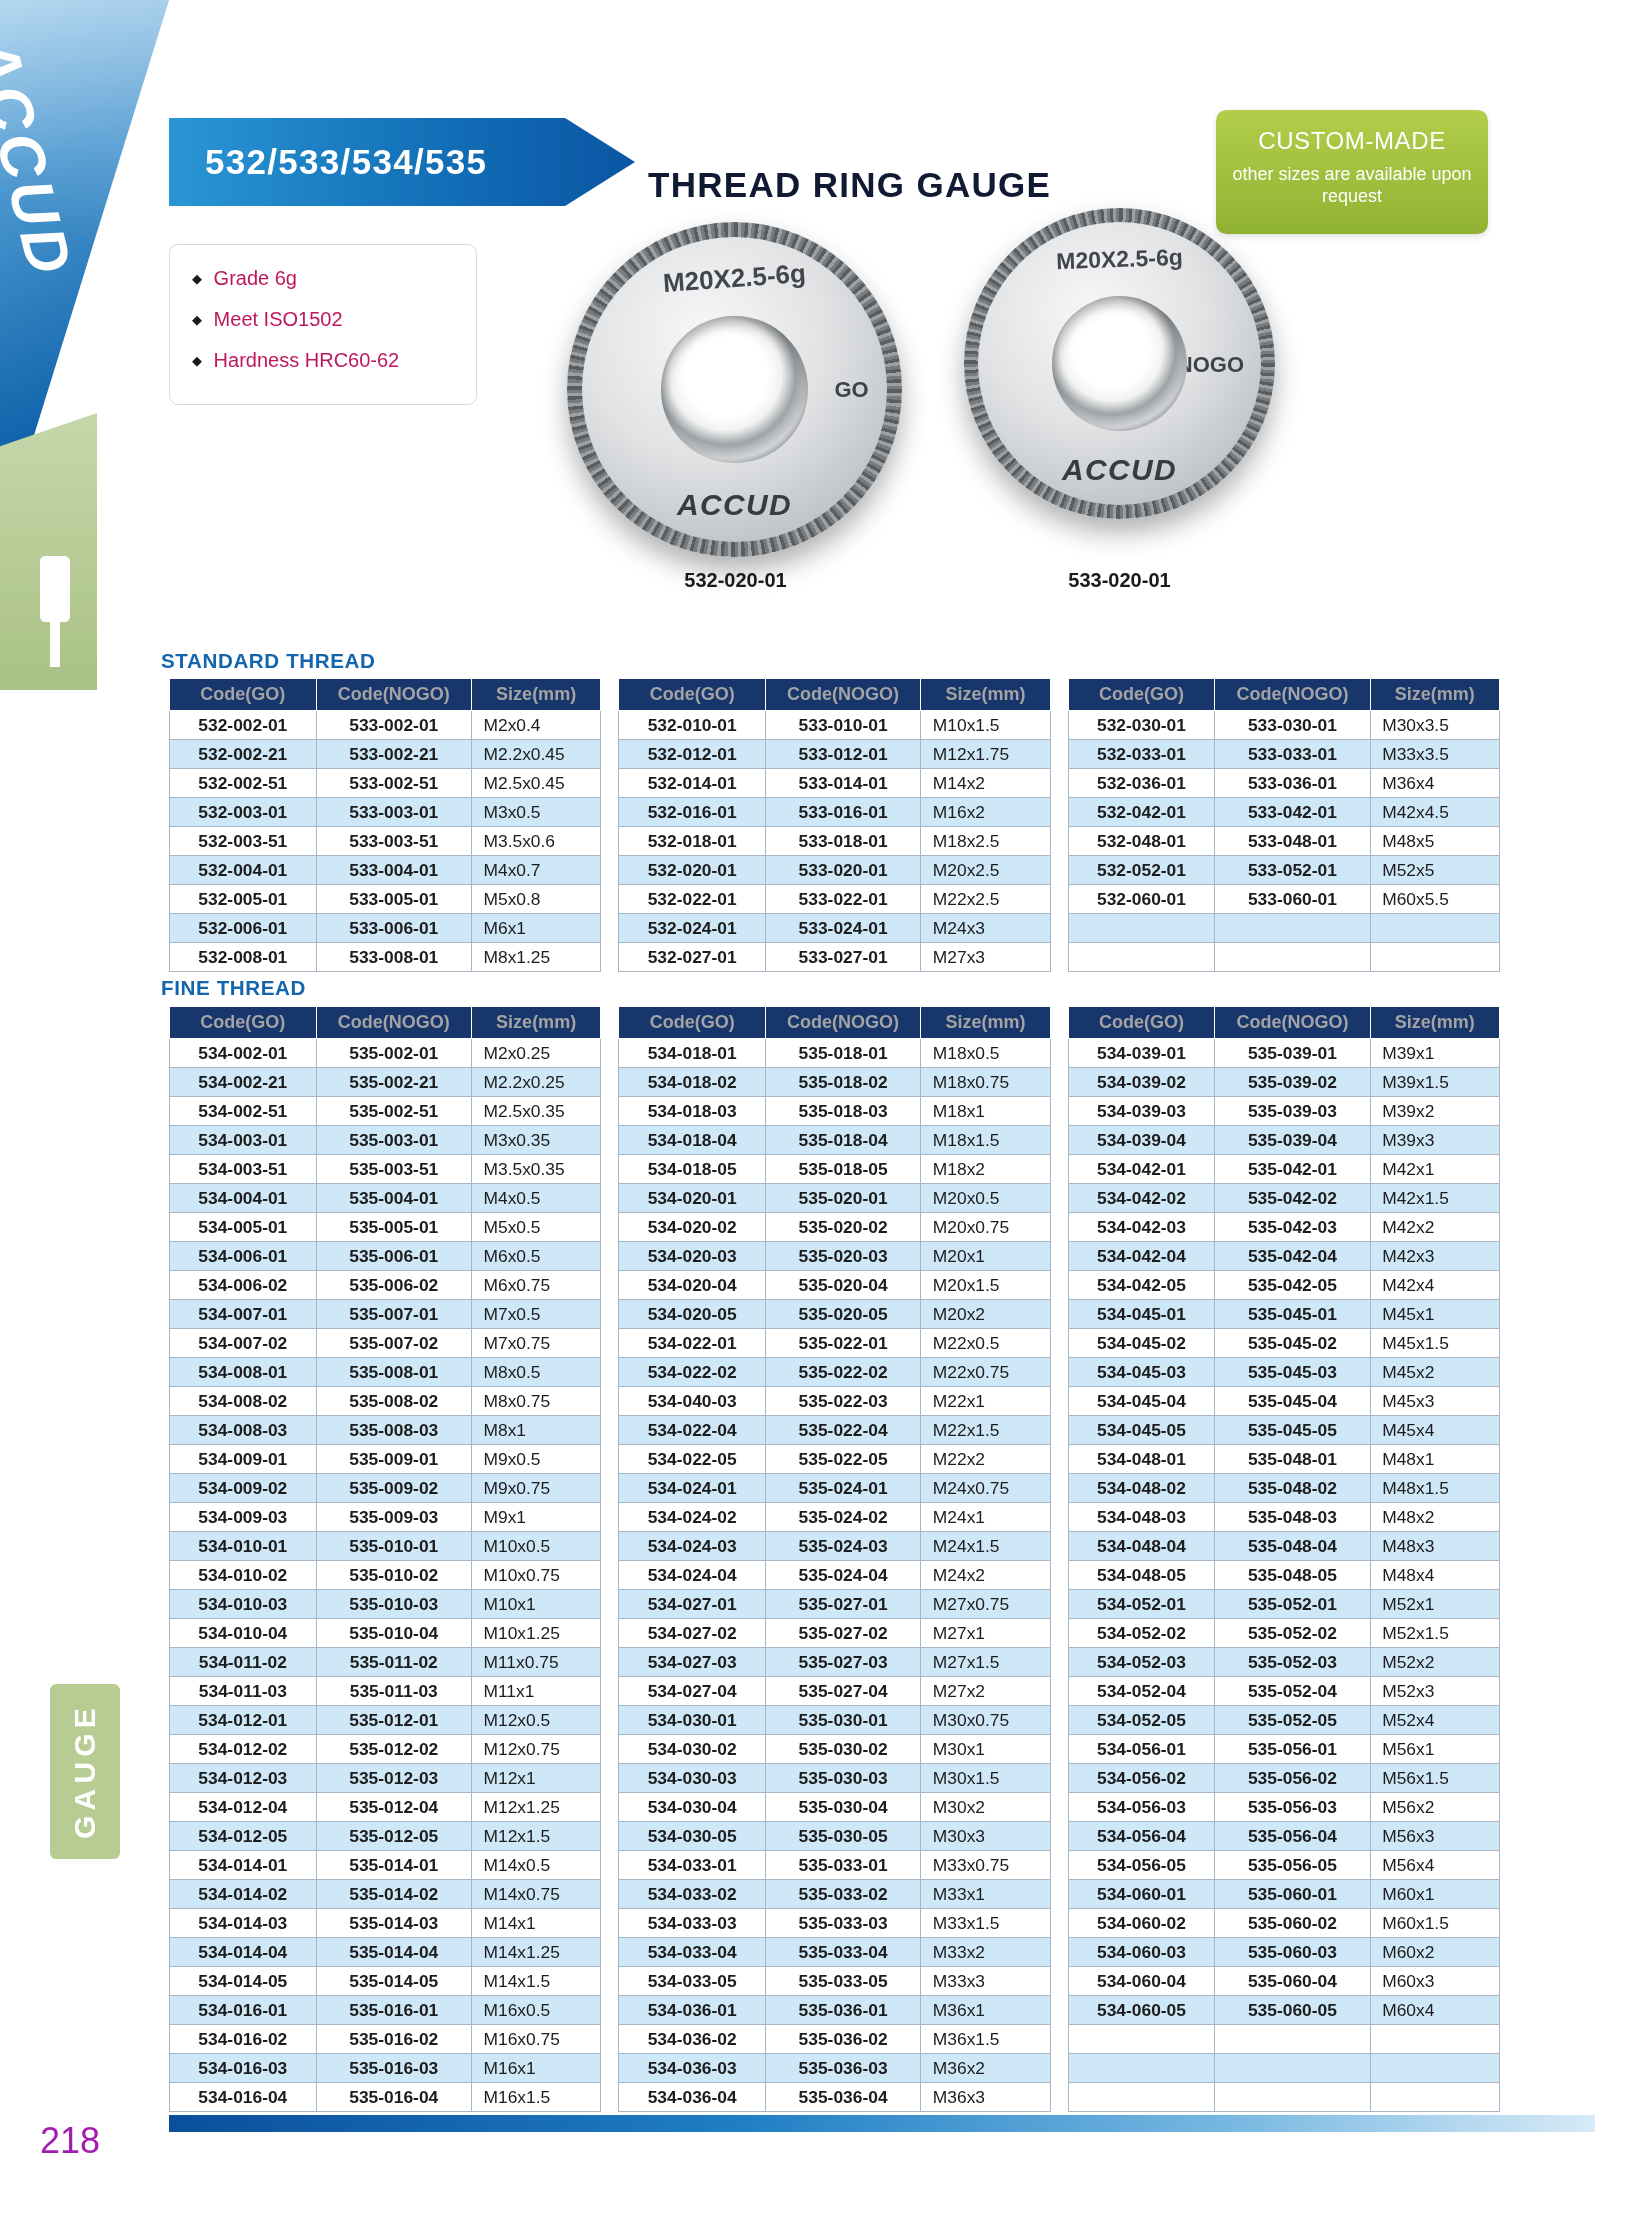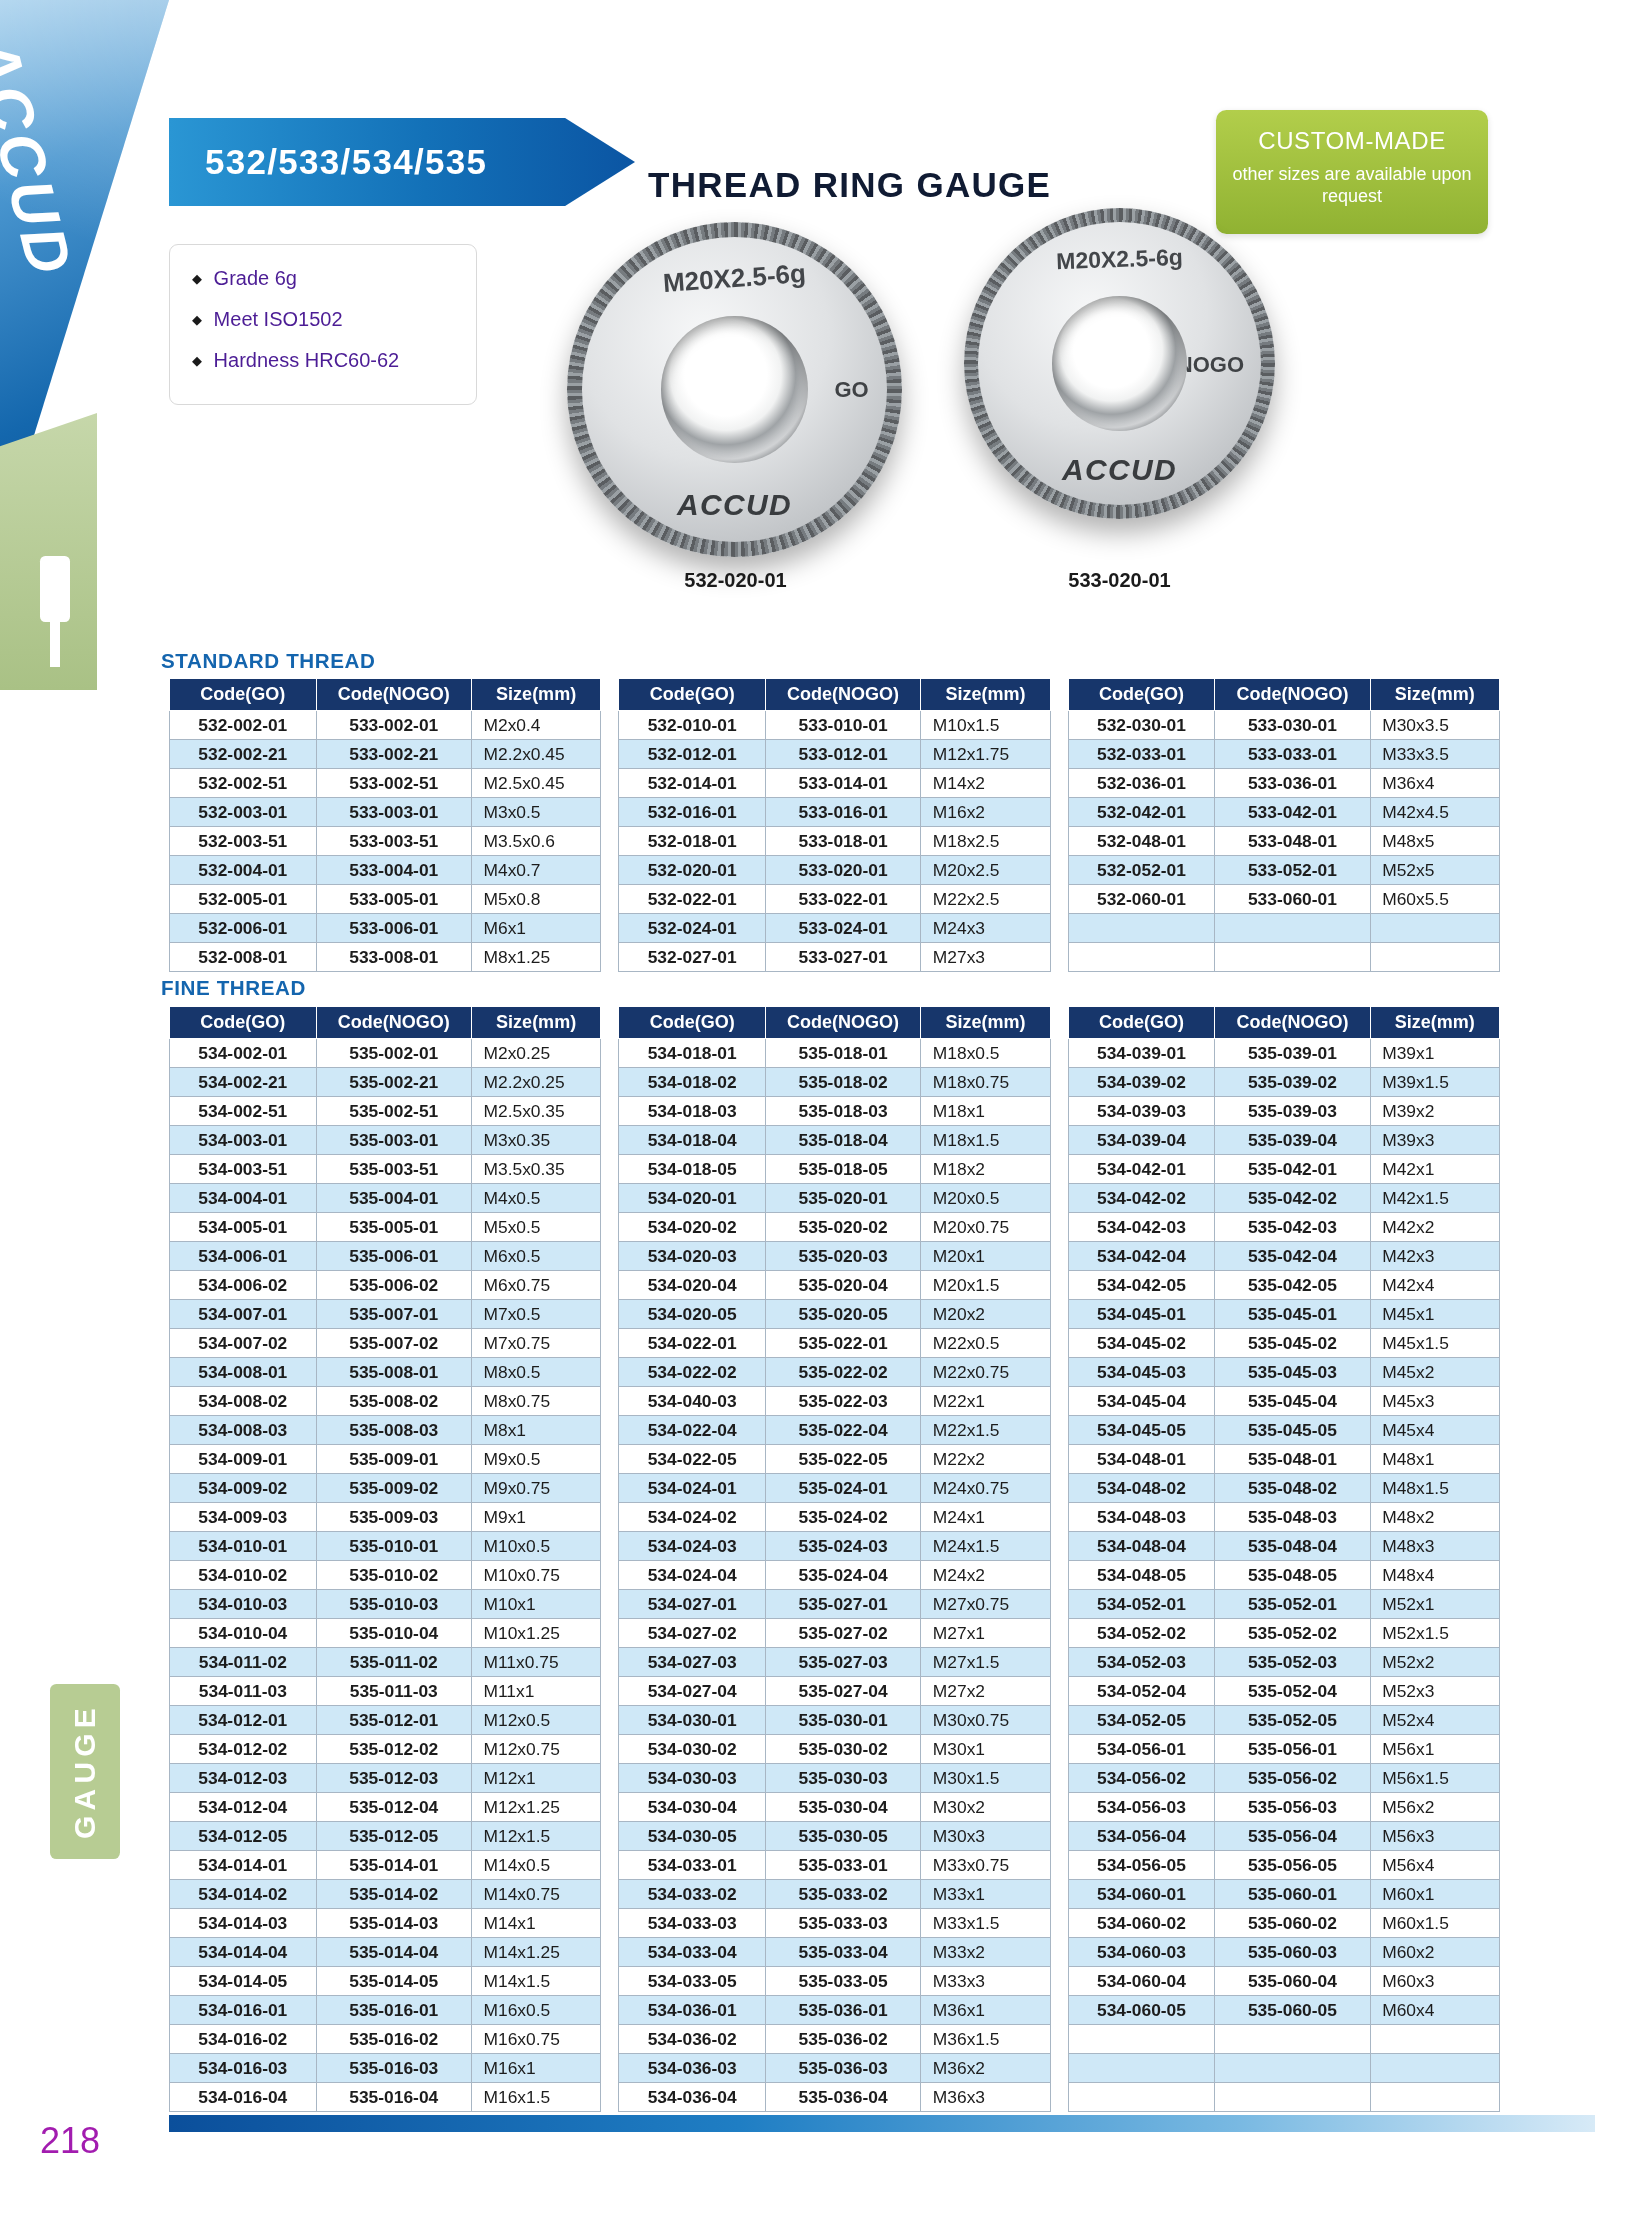--- a/index.html
+++ b/index.html
@@ -37,21 +37,21 @@
   .badge{position:absolute;left:1216px;top:110px;width:272px;height:124px;border-radius:10.3px;
     background:linear-gradient(180deg,#b2ce4b,#90b232);color:#fff;text-align:center;
     padding-top:17px;box-sizing:border-box;box-shadow:0 2.6px 6.4px rgba(0,0,0,.12);}
   .badge-title{font-size:24px;font-weight:normal;margin-bottom:7.7px;letter-spacing:0.6px;}
   .badge-sub{font-size:18px;line-height:1.25;padding:0 13px;}
 
   
   .features{position:absolute;left:169px;top:244px;width:308px;height:161px;
     border:1.9px solid #d9d9d9;border-radius:9px;box-sizing:border-box;padding:22px 22px;}
   .features ul{list-style:none;margin:0;padding:0;}
-  .features li{display:flex;align-items:center;font-size:20px;color:#4c1d95;margin-bottom:18px;}
+  .features li{display:flex;align-items:center;font-size:20px;color:#be185d;margin-bottom:18px;}
   .features li::before{content:"◆";font-size:13px;margin-right:11.6px;color:#1a1a1a;}
 
   
   .ring{position:absolute;border-radius:50%;}
   .ring-go{left:567px;top:222px;width:335px;height:335px;}
   .ring-nogo{left:964px;top:208px;width:311px;height:311px;}
   .knurl{position:absolute;inset:0;border-radius:50%;
     background:repeating-conic-gradient(#5a5d60 0deg 1.2deg,#9aa0a4 1.2deg 2.4deg,#767b7f 2.4deg 3.6deg);
     box-shadow:0 14px 27px rgba(0,0,0,.30);}
   .face{position:absolute;inset:4.5%;border-radius:50%;
@@ -70,21 +70,21 @@
   .code-right{left:1029px;top:569px;}
 
   
   .section-title{position:absolute;left:161px;font-size:20.6px;font-weight:bold;color:#1465ae;letter-spacing:0.6px;}
   #std-title{top:649px;}
   #fine-title{top:976px;}
   .tables-row{position:absolute;left:169px;width:1331px;display:flex;gap:17px;align-items:flex-start;}
   #std-tables{top:678px;}
   #fine-tables{top:1006px;}
   table.thread{border-collapse:collapse;flex:1;table-layout:fixed;}
-  table.thread th{background:#17366b;color:#ffffff;font-size:18px;font-weight:bold;height:31px;
+  table.thread th{background:#17366b;color:#a3a3a3;font-size:18px;font-weight:bold;height:31px;
     border:1.3px solid #fff;padding:0;}
   table.thread th:nth-child(1){width:34%;}
   table.thread th:nth-child(2){width:36%;}
   table.thread th:nth-child(3){width:30%;}
   table.thread td{height:28px;font-size:17.4px;border:0.6px solid #a8b6c4;color:#1c1c1c;padding:0;}
   table.thread td.code{text-align:center;font-weight:bold;}
   table.thread td.size{text-align:left;padding-left:11.6px;font-weight:normal;}
   table.thread tbody tr:nth-child(even){background:#cfe8f7;}
   table.thread tbody tr:nth-child(odd){background:#ffffff;}
 

